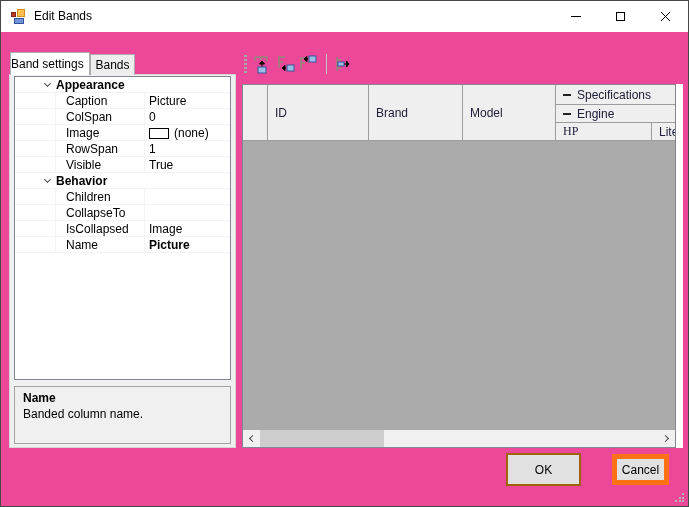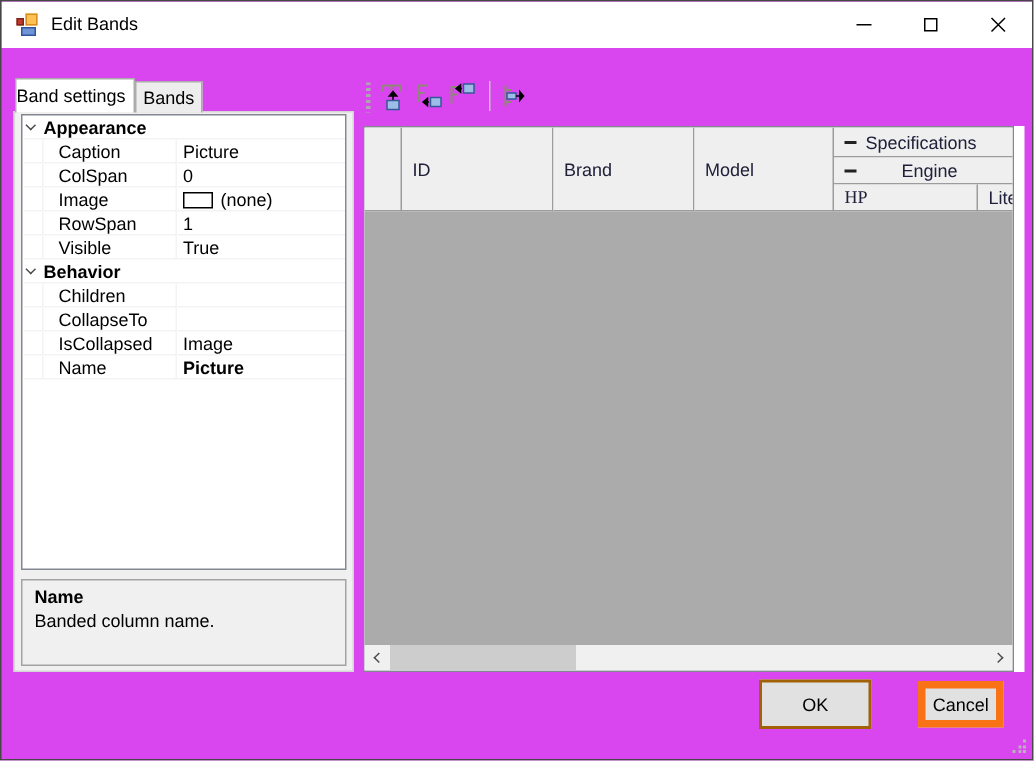--- a/index.html
+++ b/index.html
@@ -1,19 +1,19 @@
 <!DOCTYPE html>
 <html><head>
 <meta charset="utf-8">
 <style>
   html,body{margin:0;padding:0;background:#fff;}
   *{box-sizing:border-box;}
   .window{
     position:relative;width:689px;height:507px;
-    background:#d946ef;border:1px solid #474747;
+    background:#ec4899;border:1px solid #474747;
     font-family:"Liberation Sans",sans-serif;font-size:12px;color:#000;
     overflow:hidden;
   }
   
   .titlebar{position:absolute;left:0;top:0;right:0;height:31px;background:#fff;}
   .appicon{position:absolute;left:10px;top:8px;width:16px;height:16px;}
   .appicon .sq-red{position:absolute;left:0;top:3px;width:5px;height:5px;background:#c0392b;border:1px solid #7e241a;}
   .appicon .sq-orange{position:absolute;left:6px;top:0;width:8px;height:8px;background:#fdc253;border:1px solid #d98e1f;}
   .appicon .sq-blue{position:absolute;left:3px;top:9px;width:10px;height:6px;background:#6f95d8;border:1px solid #33539c;}
   .title-text{position:absolute;left:33px;top:0;height:31px;line-height:31px;}
@@ -22,21 +22,21 @@
   .glyph-min{width:10px;height:1px;background:#000;}
   .glyph-max{width:9px;height:9px;border:1px solid #000;}
   
   .tab-sel{position:absolute;left:9px;top:51px;width:80px;height:23px;background:#fff;
     border:1px solid #acacac;border-bottom:none;z-index:3;text-align:left;line-height:22px;}
   .tab-idle{position:absolute;left:89px;top:53px;width:45px;height:21px;background:#ededed;
     border:1px solid #acacac;border-bottom:none;z-index:2;text-align:center;line-height:20px;}
   .tabpage{position:absolute;left:8px;top:73px;width:227px;height:374px;background:#f0f0f0;border:1px solid #d5d5d5;}
   
   .propgrid{position:absolute;left:13px;top:75px;width:217px;height:304px;background:#fff;border:1px solid #828790;overflow:hidden;}
-  .prow{display:flex;height:16px;line-height:16px;border-bottom:1px solid #f3f3f3;}
+  .prow{display:flex;height:16px;line-height:16px;border-bottom:1px solid #f3f3f3;padding-left:27px;}
   .prow .gutter{width:14px;flex:none;position:relative;border-right:1px solid #f3f3f3;}
   .prow.cat{font-weight:bold;border-bottom:1px solid #f3f3f3;}
   .prow.cat .gutter{border-right:none;}
   .chev{position:absolute;left:3px;top:4px;width:5px;height:5px;border-right:1px solid #4b4b4b;border-bottom:1px solid #4b4b4b;transform:rotate(45deg);}
   .pname{width:89px;flex:none;padding-left:10px;border-right:1px solid #f3f3f3;overflow:hidden;white-space:nowrap;}
   .pval{flex:1;padding-left:4px;overflow:hidden;white-space:nowrap;}
   .pval.bold{font-weight:bold;}
   .swatch{display:inline-block;width:20px;height:11px;background:#fff;border:1px solid #000;vertical-align:-2px;margin-right:5px;}
   
   .descbox{position:absolute;left:13px;top:385px;width:217px;height:58px;background:#f0f0f0;border:1px solid #a3a3a3;padding:4px 8px;}
@@ -202,21 +202,21 @@
     <div class="hcell" style="left:126px;top:0;width:94px;height:56px;">
         <span>Brand</span>
       </div>
     <div class="hcell" style="left:220px;top:0;width:93px;height:56px;">
         <span>Model</span>
       </div>
     <div class="hcell" style="left:313px;top:0;width:125px;height:20px;">
       <span class="bandminus"></span>
       <span>Specifications</span>
     </div>
-    <div class="hcell" style="left:313px;top:20px;width:125px;height:18px;gap:24px;">
+    <div class="hcell" style="left:313px;top:20px;width:125px;height:18px;">
       <span class="bandminus"></span>
       <span>Engine</span>
     </div>
     <div class="hcell" style="left:313px;top:38px;width:96px;height:18px;font-family:Liberation Serif, serif;">
         <span>HP</span>
       </div>
     <div class="hcell" style="left:409px;top:38px;width:60px;height:18px;">
         <span>Liters</span>
       </div>
     <div class="dataarea"></div>

